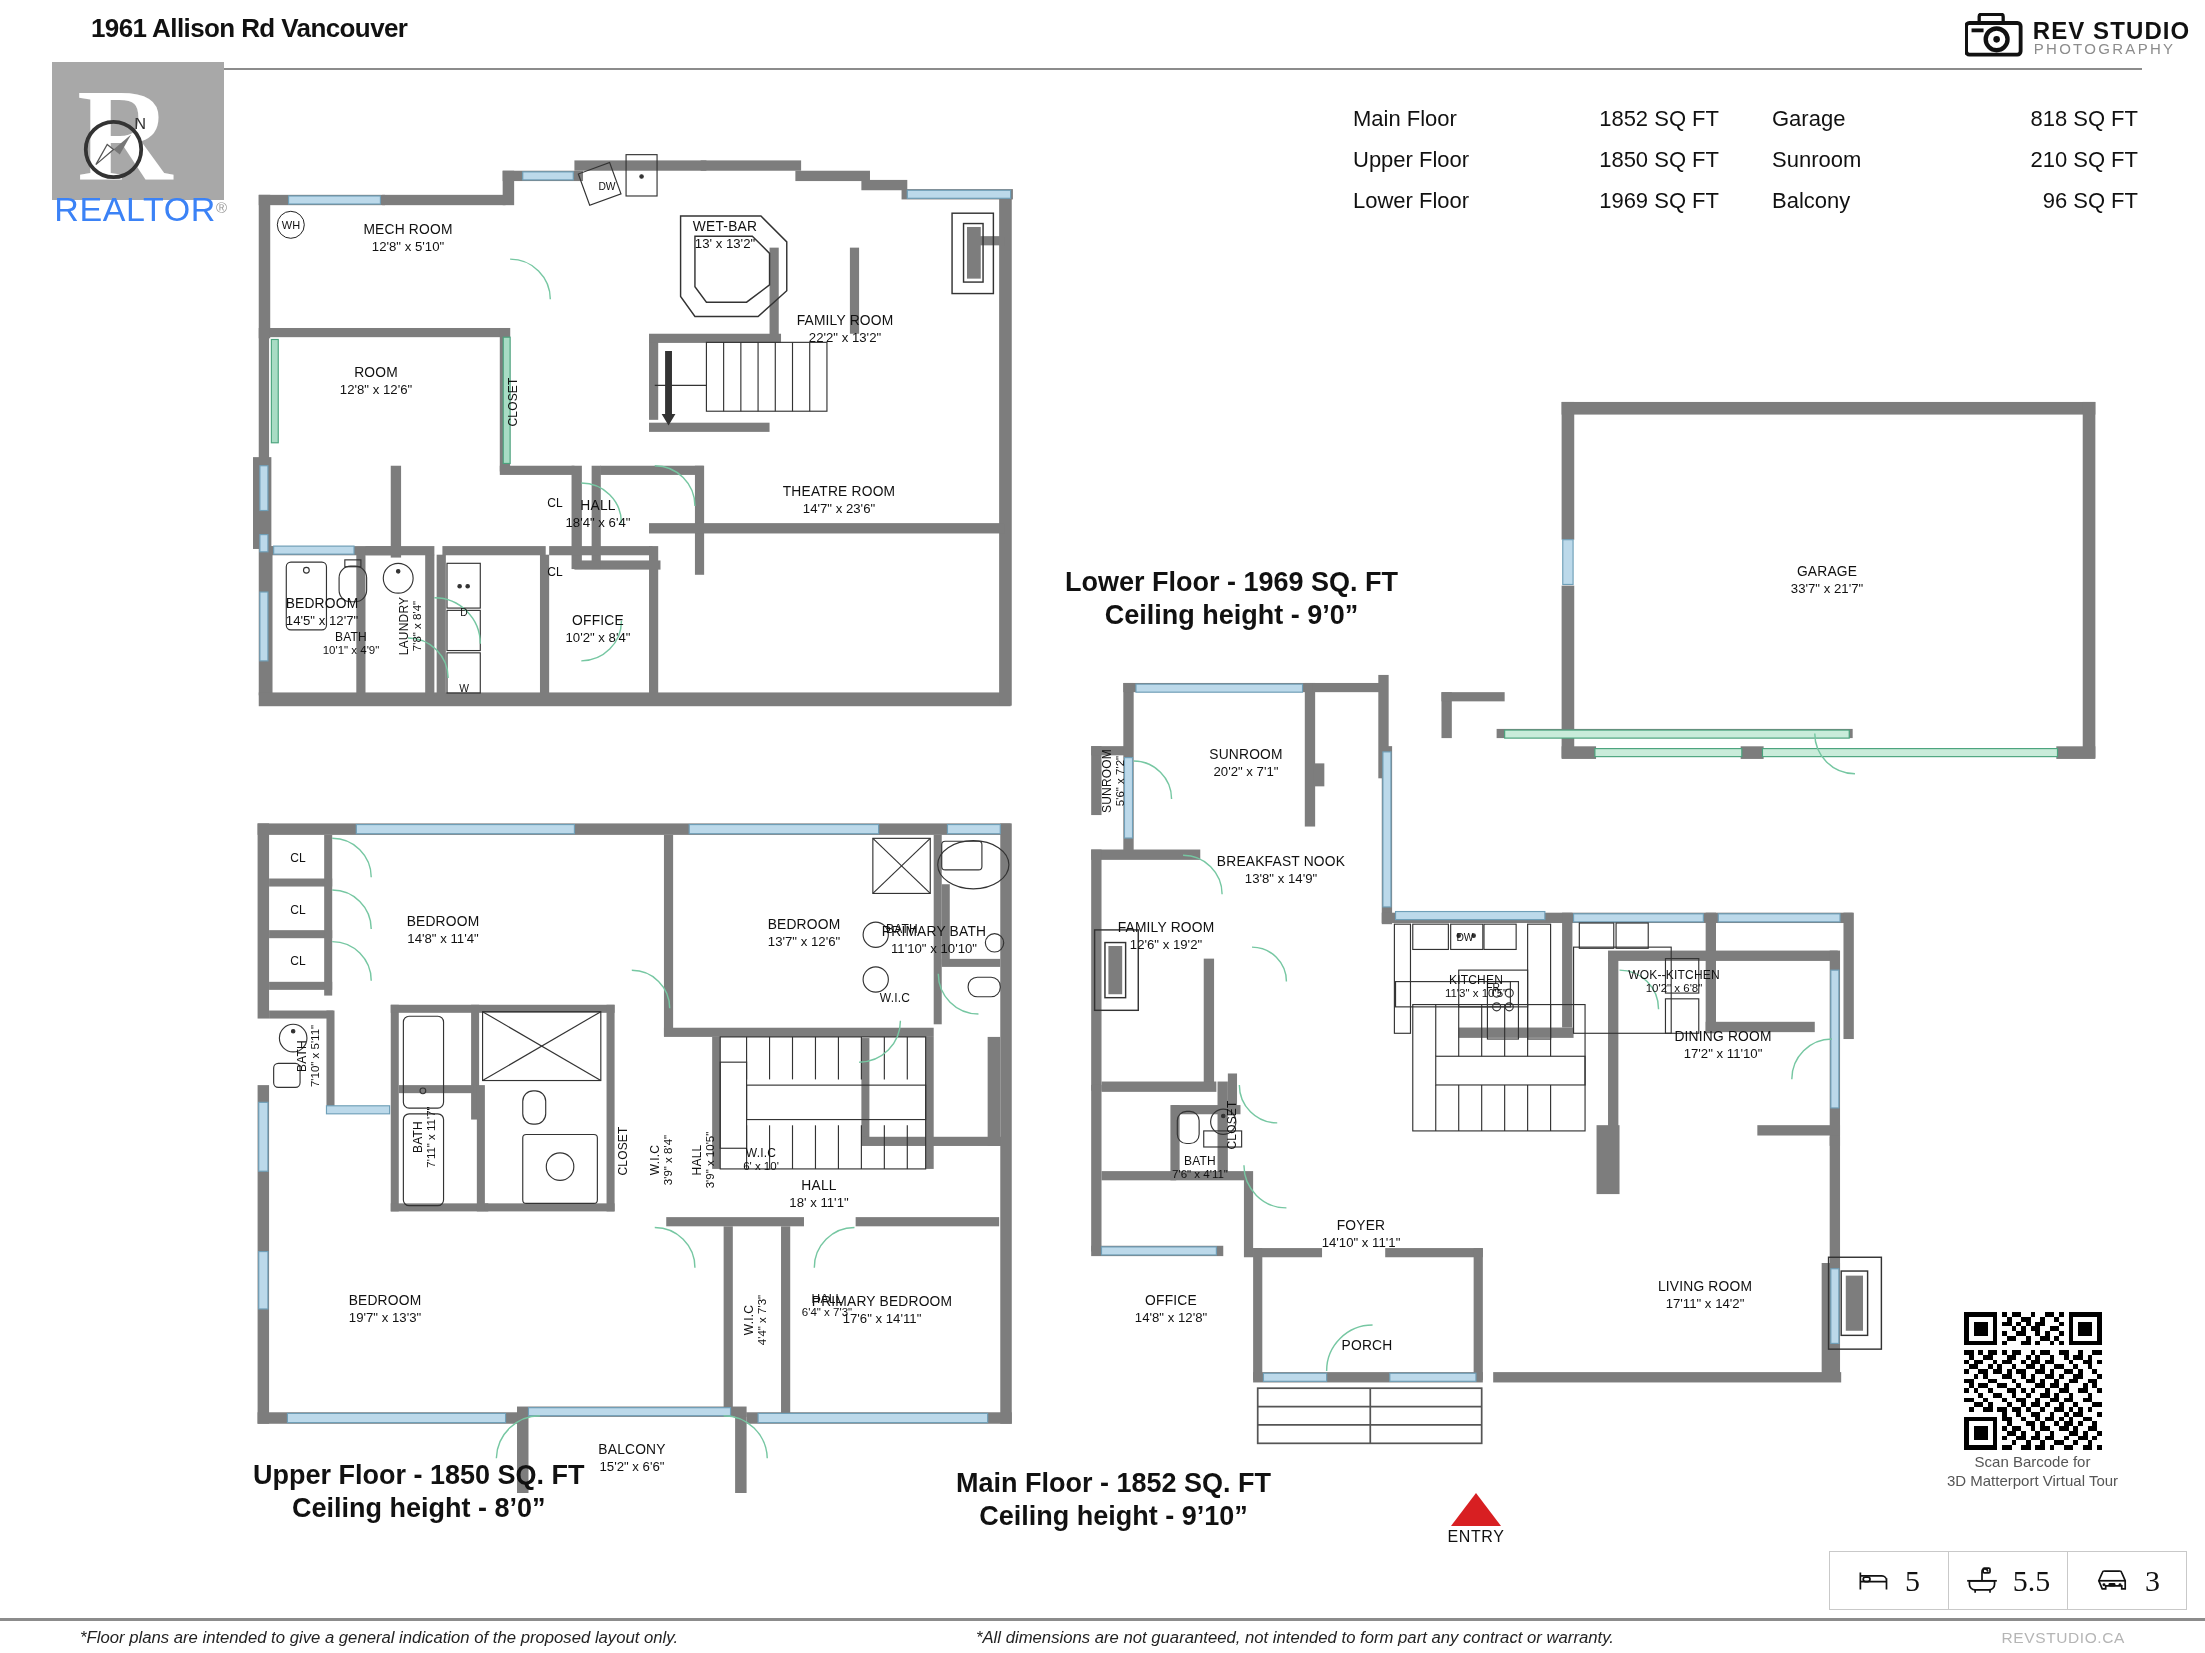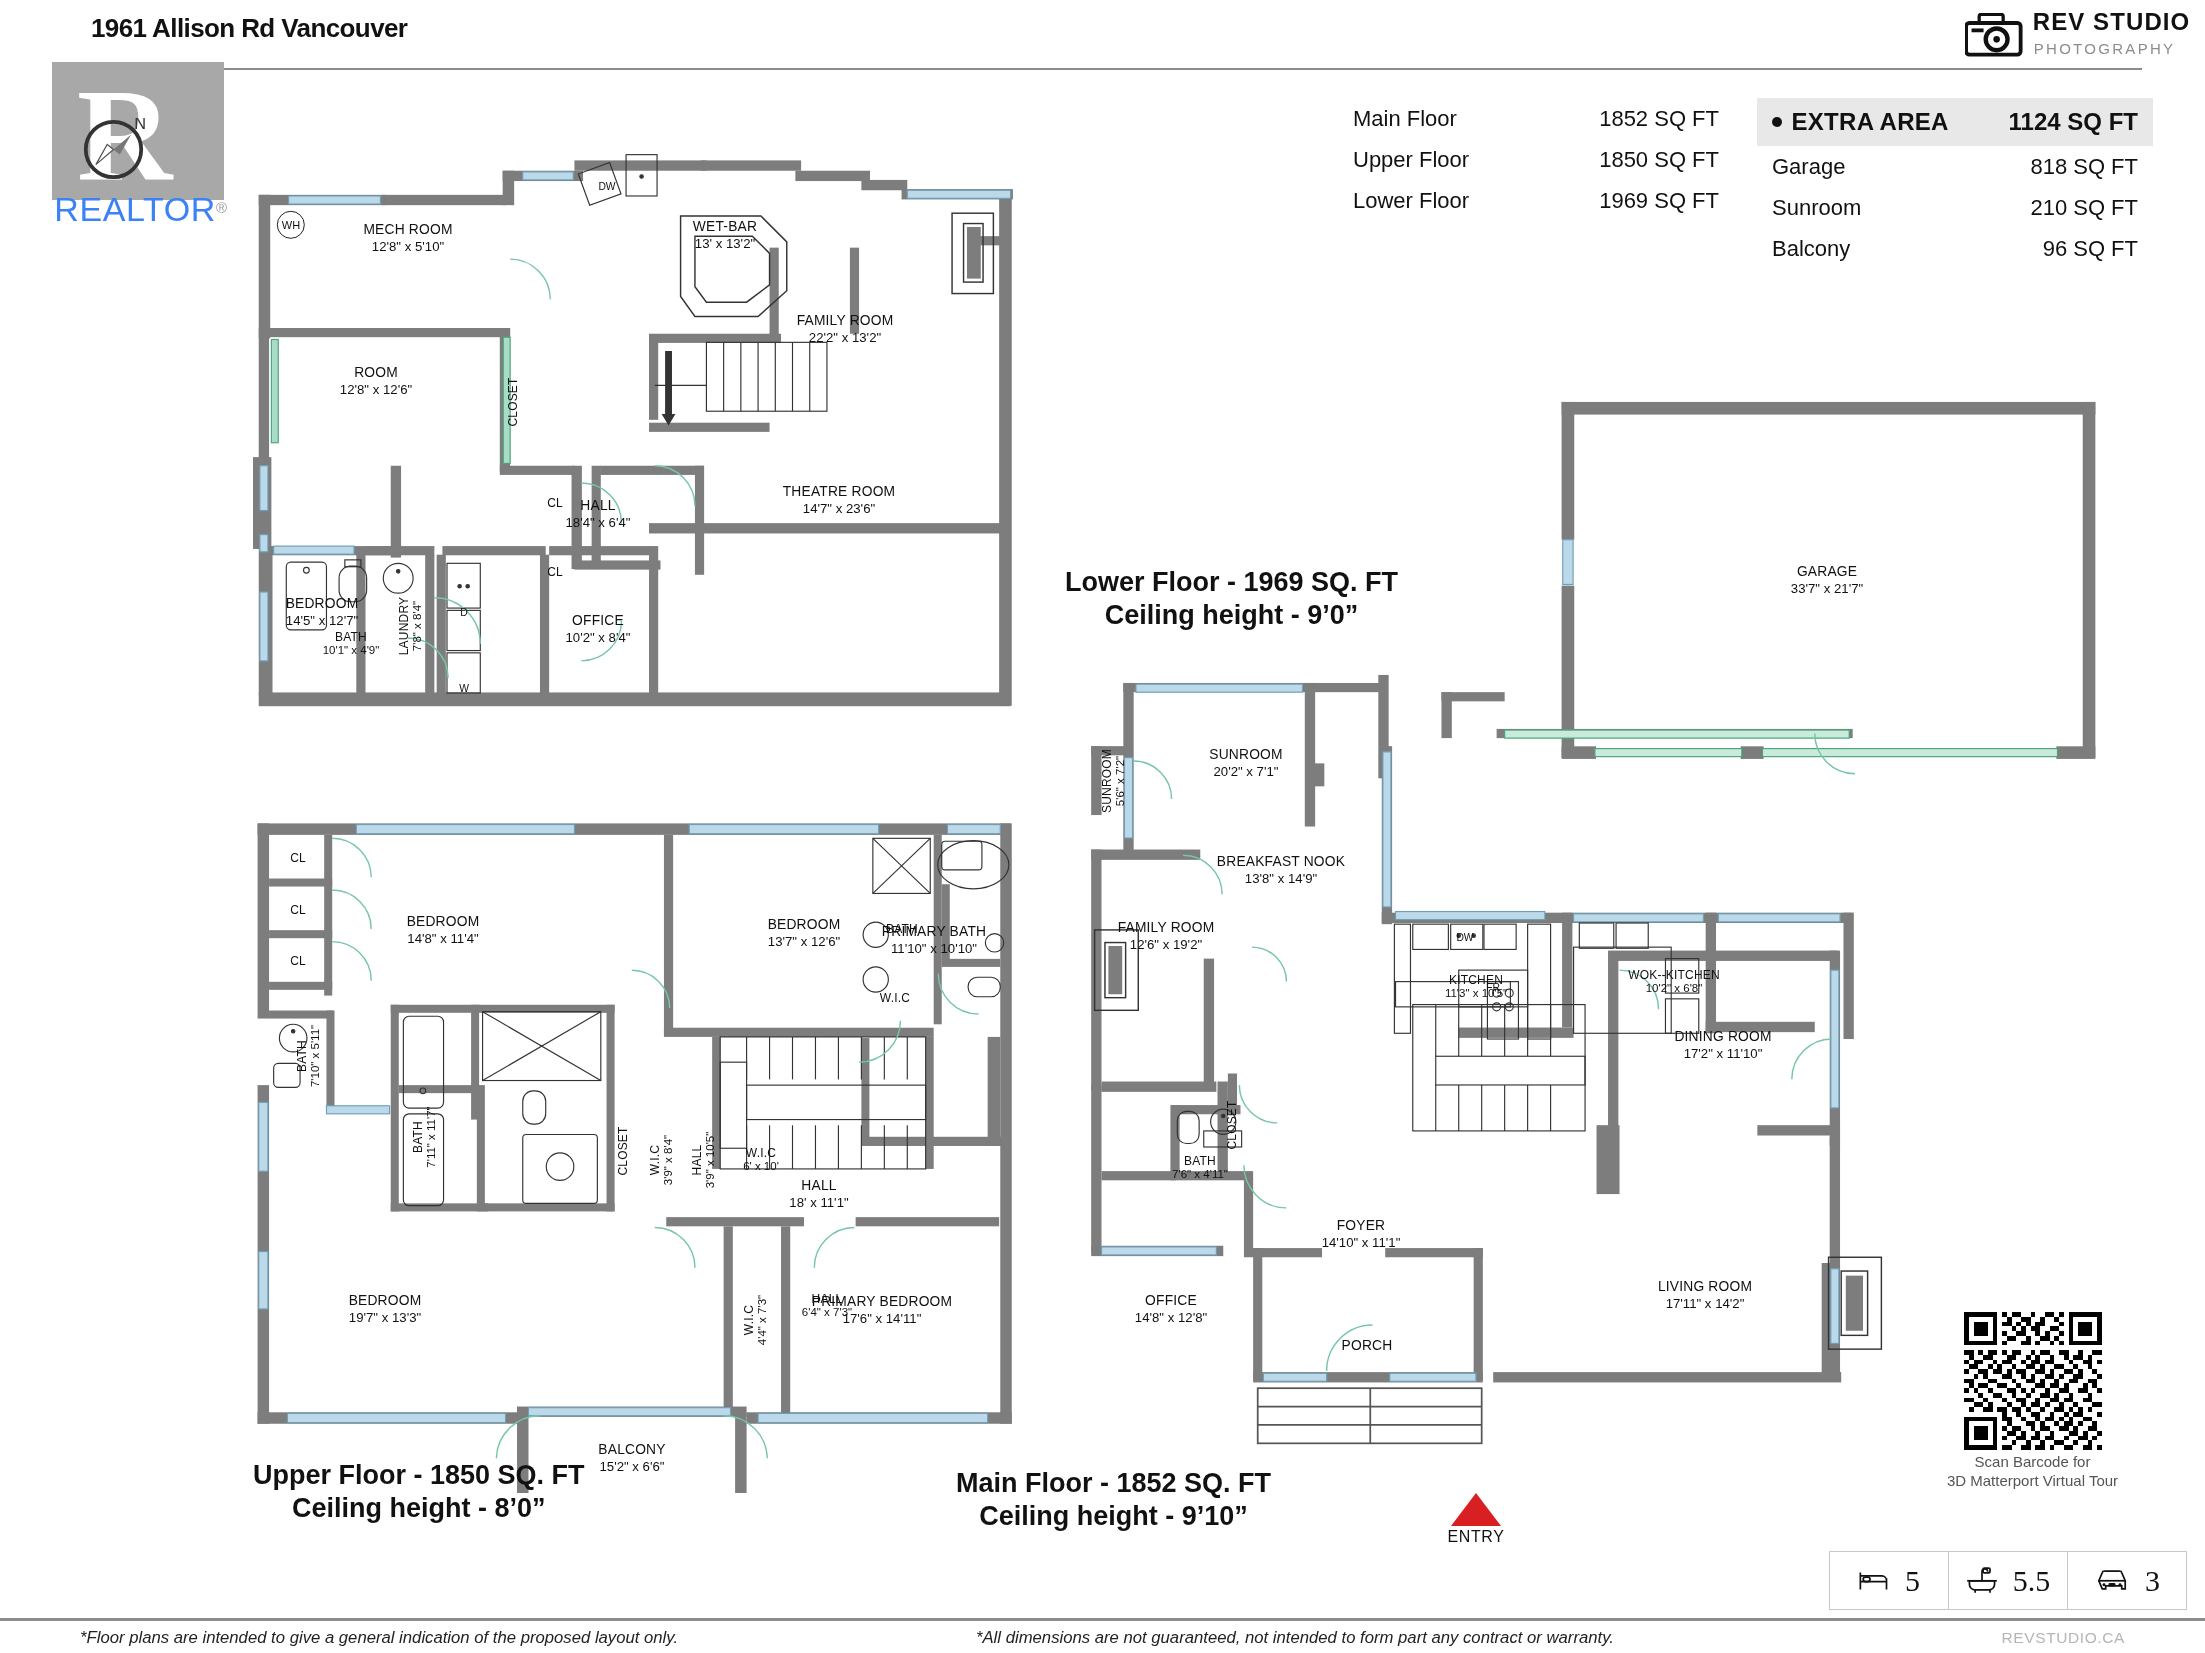--- a/index.html
+++ b/index.html
@@ -18,21 +18,21 @@
   #realtor-r{position:absolute;left:25px;top:6.9px;font-size:132px;line-height:132px;
              font-weight:bold;color:#fff;font-family:"Liberation Serif",serif;}
   #realtor-compass{position:absolute;left:30px;top:56px;width:63px;height:63px;}
   #realtor-word{position:absolute;left:2.3px;top:128px;font-size:34px;color:#3b82f6;
                 font-weight:normal;letter-spacing:0.6px;font-family:"Liberation Sans",sans-serif;}
   #realtor-tm{position:absolute;left:164px;top:137px;font-size:15px;color:#9a9a9a;}
 
   
   #revstudio-logo{position:absolute;right:10.3px;top:5.7px;width:230px;height:57px;}
   #rev-cam{position:absolute;left:0;top:6.9px;width:60px;height:44px;}
-  #rev-name{position:absolute;left:68px;top:2px;font-size:24px;font-weight:bold;letter-spacing:1.1px;}
+  #rev-name{position:absolute;left:68px;top:11px;font-size:24px;font-weight:bold;letter-spacing:1.1px;}
   #rev-sub{position:absolute;left:69px;top:34px;font-size:15px;color:#8c8c8c;letter-spacing:2.3px;}
 
   
   .area-table{position:absolute;width:396px;}
   #living-area-table{left:1338px;top:98px;}
   #extra-area-table{left:1757px;top:98px;}
   .area-head{display:flex;align-items:center;justify-content:space-between;
              background:#e8e8e8;height:48px;padding:0 15px;box-sizing:border-box;}
   .area-head .lbl{font-size:24px;font-weight:bold;letter-spacing:0.3px;display:flex;align-items:center;}
   .area-head .bullet{display:inline-block;width:10.3px;height:10.3px;border-radius:50%;
@@ -139,27 +139,20 @@
     <span class="k">Upper Floor</span>
     <span class="v">1850 SQ FT</span>
     </div>
   <div class="area-row">
     <span class="k">Lower Floor</span>
     <span class="v">1969 SQ FT</span>
     </div>
 </div>
 
 <div class="area-table" id="extra-area-table">
-  <div class="area-head">
-    <div class="lbl">
-        <span class="bullet"></span>
-      <span>EXTRA AREA</span>
-      </div>
-    <div class="val">1124 SQ FT</div>
-  </div>
   <div class="area-row">
     <span class="k">Garage</span>
     <span class="v">818 SQ FT</span>
     </div>
   <div class="area-row">
     <span class="k">Sunroom</span>
     <span class="v">210 SQ FT</span>
     </div>
   <div class="area-row">
     <span class="k">Balcony</span>

